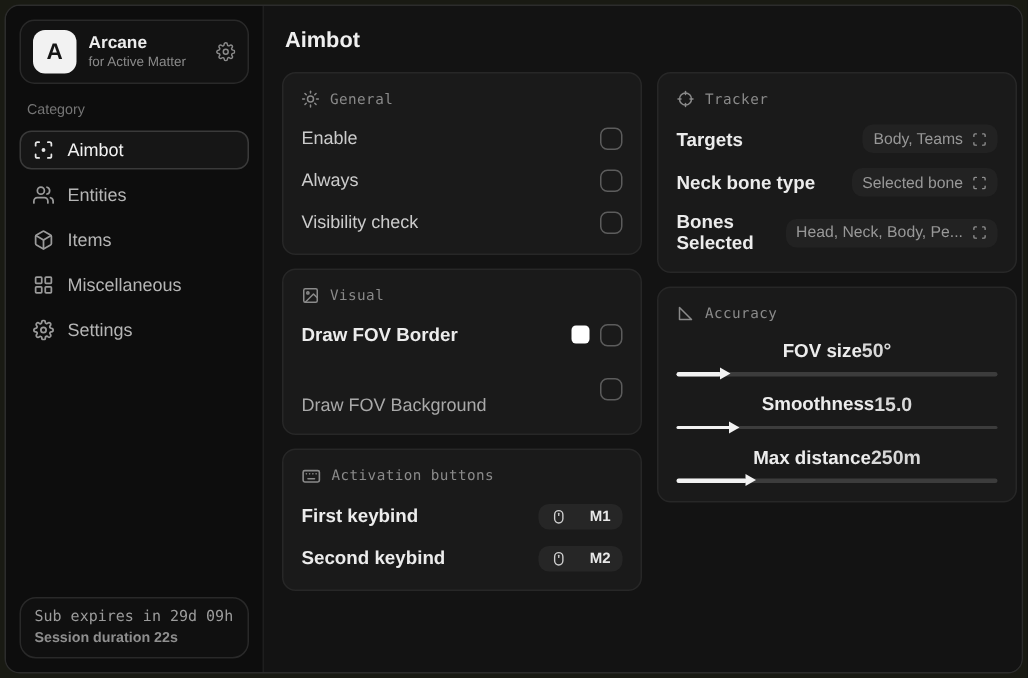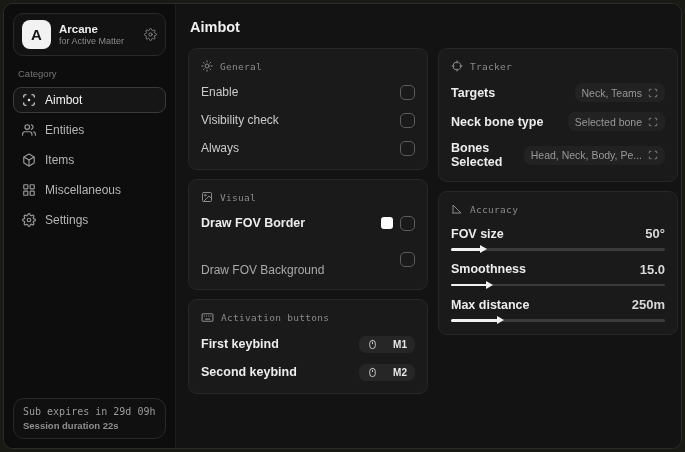--- a/index.html
+++ b/index.html
@@ -112,21 +112,21 @@
     color:#989898; font-size:10.5px;
     max-width:150px;
   }
   .select-pill .sp-value {
     white-space:nowrap; overflow:hidden; text-overflow:ellipsis;
   }
   .select-pill .sp-icon { display:flex; color:#8f8f8f; flex:0 0 auto; }
   
   .slider-group { margin-top:11px; }
   .slider-group:first-of-type { margin-top:0; }
-  .slider-head { display:flex; justify-content:space-between; align-items:center; }
+  .slider-head { display:flex; justify-content:center; align-items:center; }
   .slider-value { color:#d8d8d8; font-size:13px; font-weight:bold; }
   .slider-track {
     margin-top:7px; height:2.5px; border-radius:2px;
     background:#3c3c3c; position:relative;
   }
   .slider-fill {
     position:absolute; left:0; top:0; bottom:0;
     background:#f2f2f2; border-radius:2px;
   }
   .slider-thumb {
@@ -247,25 +247,25 @@
                   <line x1="17.7" y1="6.3" x2="19.4" y2="4.6"></line>
                 </svg>
             </span>
             <span>General</span>
           </div>
           <div class="row">
             <span class="row-label">Enable</span>
             <span class="checkbox"></span>
           </div>
           <div class="row">
+            <span class="row-label">Always</span>
+            <span class="checkbox"></span>
+          </div>
+          <div class="row">
             <span class="row-label">Visibility check</span>
-            <span class="checkbox"></span>
-          </div>
-          <div class="row">
-            <span class="row-label">Always</span>
             <span class="checkbox"></span>
           </div>
         </section>
 
         <section class="card">
           <div class="card-header">
             <span class="ch-icon">
               <svg width="12" height="12" viewBox="0 0 24 24" fill="none" stroke="currentColor" stroke-width="2" stroke-linecap="round" stroke-linejoin="round">
                   <rect x="3" y="3" width="18" height="18" rx="2"></rect>
                   <circle cx="8.5" cy="8.5" r="1.5"></circle>
@@ -339,21 +339,21 @@
                   <line x1="12" y1="18" x2="12" y2="22"></line>
                   <line x1="2" y1="12" x2="6" y2="12"></line>
                   <line x1="18" y1="12" x2="22" y2="12"></line>
                 </svg>
             </span>
             <span>Tracker</span>
           </div>
           <div class="row">
             <span class="row-label strong">Targets</span>
             <span class="select-pill">
-              <span class="sp-value">Neck, Teams</span>
+              <span class="sp-value">Body, Teams</span>
               <span class="sp-icon">
                 <svg width="10" height="10" viewBox="0 0 24 24" fill="none" stroke="currentColor" stroke-width="2.2" stroke-linecap="round" stroke-linejoin="round">
                     <path d="M3 7V5a2 2 0 0 1 2-2h2"></path>
                     <path d="M17 3h2a2 2 0 0 1 2 2v2"></path>
                     <path d="M21 17v2a2 2 0 0 1-2 2h-2"></path>
                     <path d="M7 21H5a2 2 0 0 1-2-2v-2"></path>
                   </svg>
               </span>
             </span>
           </div>

